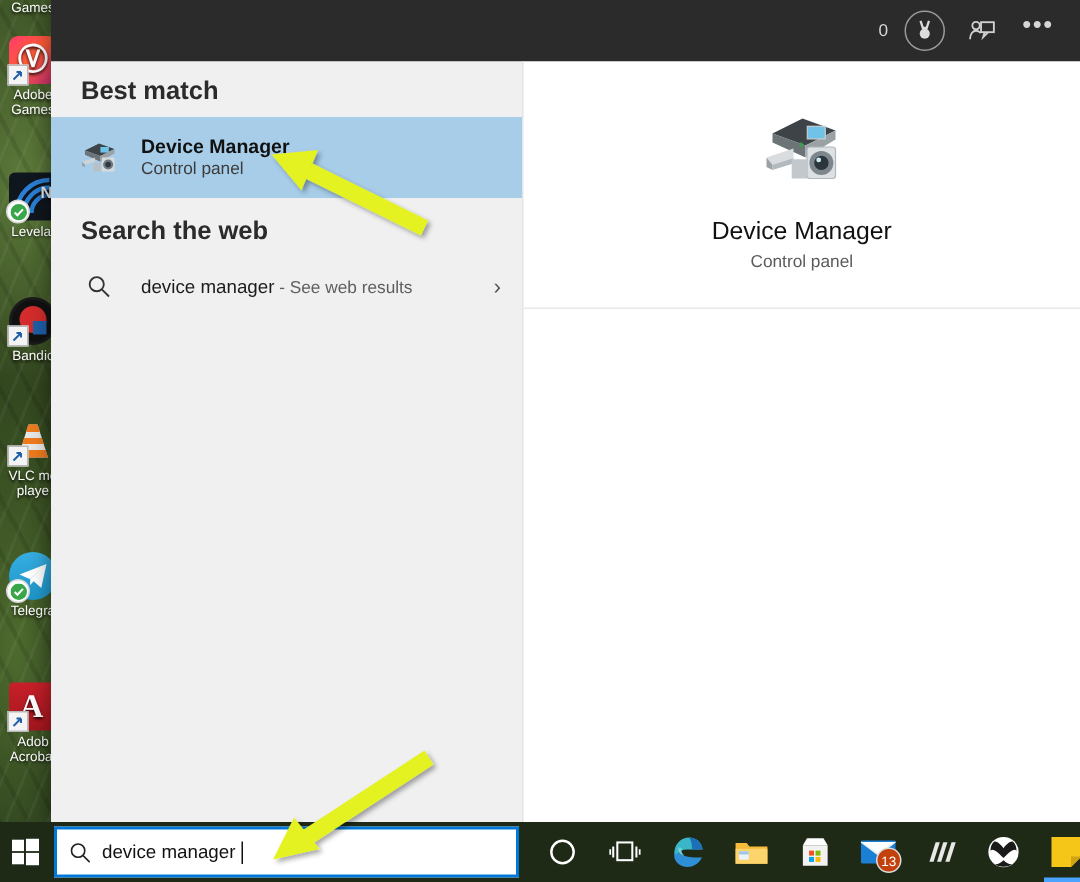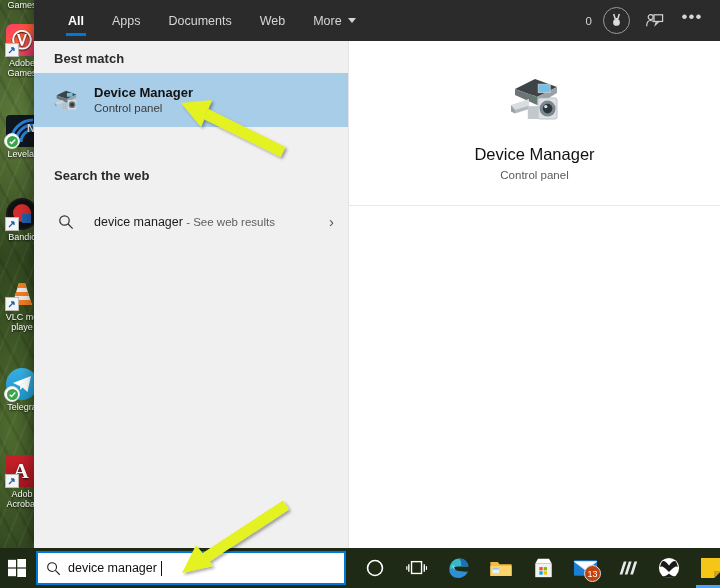--- a/index.html
+++ b/index.html
@@ -172,39 +172,39 @@
     flex: 0 0 auto;
     position: relative;
   }
   #right-col {
     flex: 1 1 auto;
     background: #ffffff;
     border-left: 1px solid #e4e4e4;
     position: relative;
   }
   .section-title {
-    font-size: 13px;
+    font-size: 17px;
     font-weight: bold;
     color: #2b2b2b;
     padding: 10px 0 7px 20px;
   }
   
   #best-match-row {
     display: flex; align-items: center;
     height: 54px;
     background: #a8cde9;
     padding-left: 14px;
   }
   .result-icon { width: 36px; flex: 0 0 36px; display:flex; align-items:center; justify-content:center; }
   .result-text { padding-left: 10px; }
   .result-title { font-size: 13px; color: #111111; font-weight: bold; line-height: 16px; }
   .result-sub { font-size: 11.5px; color: #3b3b3b; line-height: 15px; }
   
   #web-row {
-    display: flex; align-items: flex-end;
+    display: flex; align-items: center;
     height: 40px;
     padding-left: 14px;
     padding-right: 14px;
   }
   .web-query { font-size: 12.5px; color: #1b1b1b; }
   .web-suffix { font-size: 11.5px; color: #5e5e5e; }
   .chev-right { margin-left: auto; color: #555; font-size: 15px; }
   
   #preview {
     padding-top: 26px;
@@ -398,38 +398,20 @@
         </span>
       </div>
       <span class="desk-label" style="white-space:pre-line">Adob
 Acrobat</span>
     </div>
   </div>
 
   <div id="search-panel">
 
     <div id="panel-header">
-      <div id="tabs">
-        <div class="tab active">
-          <span>All</span>
-        </div>
-        <div class="tab">
-          <span>Apps</span>
-        </div>
-        <div class="tab">
-          <span>Documents</span>
-        </div>
-        <div class="tab">
-          <span>Web</span>
-        </div>
-        <div class="tab">
-          <span>More</span>
-          <span class="caret"></span>
-        </div>
-      </div>
 
       <div id="header-right">
         <span id="rewards-count">0</span>
         <div class="hdr-icon-btn">
           <div id="rewards-medal">
             <svg width="15" height="15" viewBox="0 0 16 16">
               <path d="M5 1 L6.6 6 H9.4 L11 1" stroke="#dcdcdc" stroke-width="1.6" fill="none"></path>
               <circle cx="8" cy="10" r="3.6" fill="#dcdcdc"></circle>
             </svg>
           </div>
@@ -468,21 +450,21 @@
               <circle cx="22.5" cy="21" r="2" fill="#2e3a40"></circle>
               <rect x="12" y="20" width="5" height="6" fill="#b9bfc3"></rect>
             </svg>
           </div>
           <div class="result-text">
             <div class="result-title">Device Manager</div>
             <div class="result-sub">Control panel</div>
           </div>
         </div>
 
-        <div class="section-title" style="padding-top:12px;margin-top:29px;">Search the web</div>
+        <div class="section-title" style="padding-top:12px;">Search the web</div>
 
         <div id="web-row">
           <div class="result-icon">
             <svg width="16" height="16" viewBox="0 0 18 18">
               <circle cx="7.3" cy="7.3" r="5.3" stroke="#333" stroke-width="1.4" fill="none"></circle>
               <path d="M11.3 11.3 L16.5 16.5" stroke="#333" stroke-width="1.4"></path>
             </svg>
           </div>
           <div style="padding-left:10px;">
             <span class="web-query">device manager</span><span class="web-suffix"> - See web results</span>

